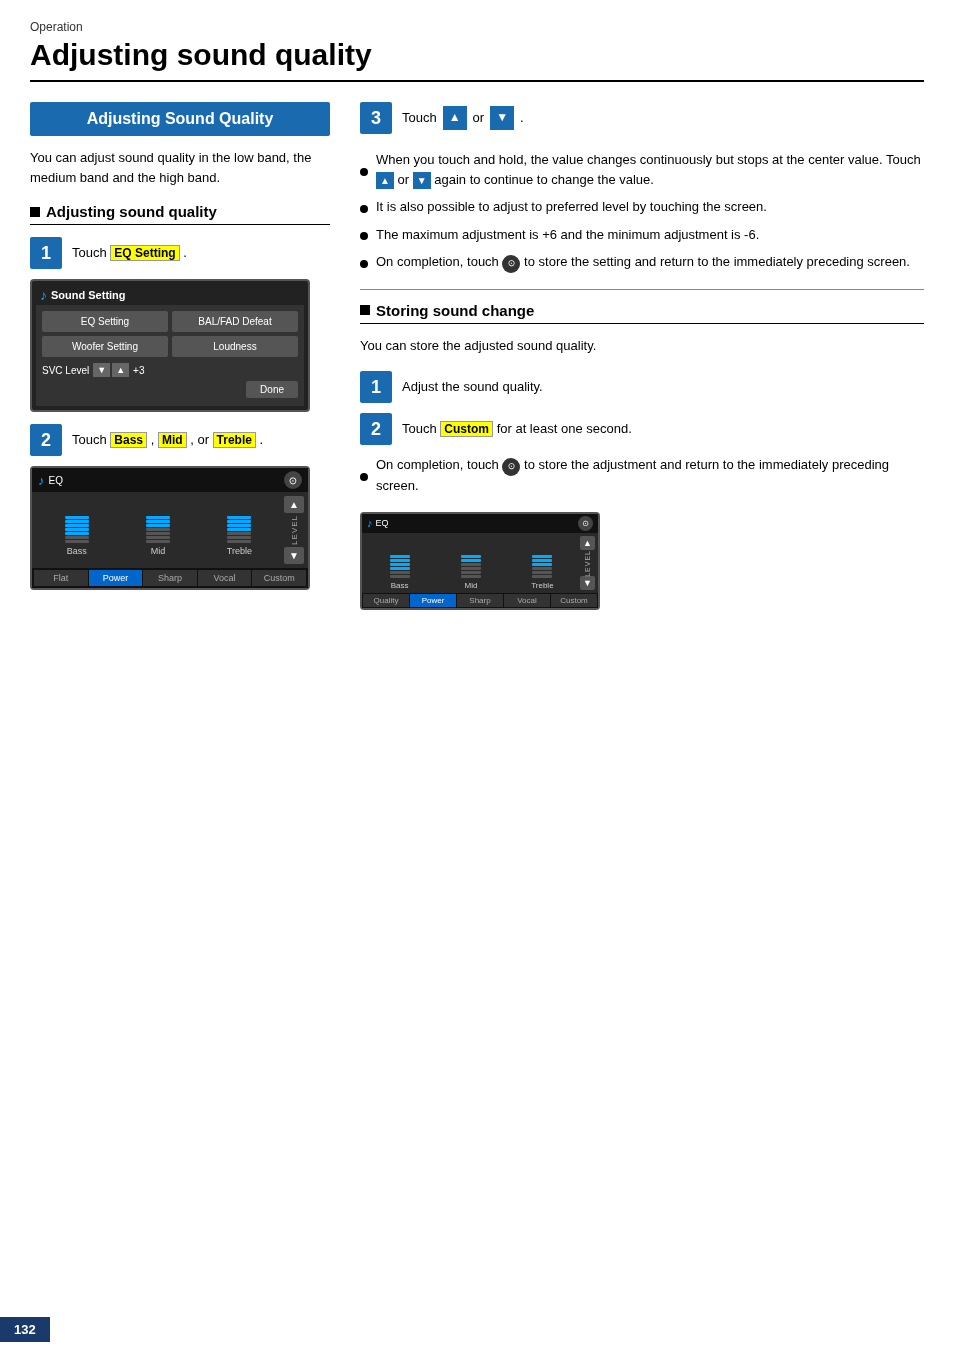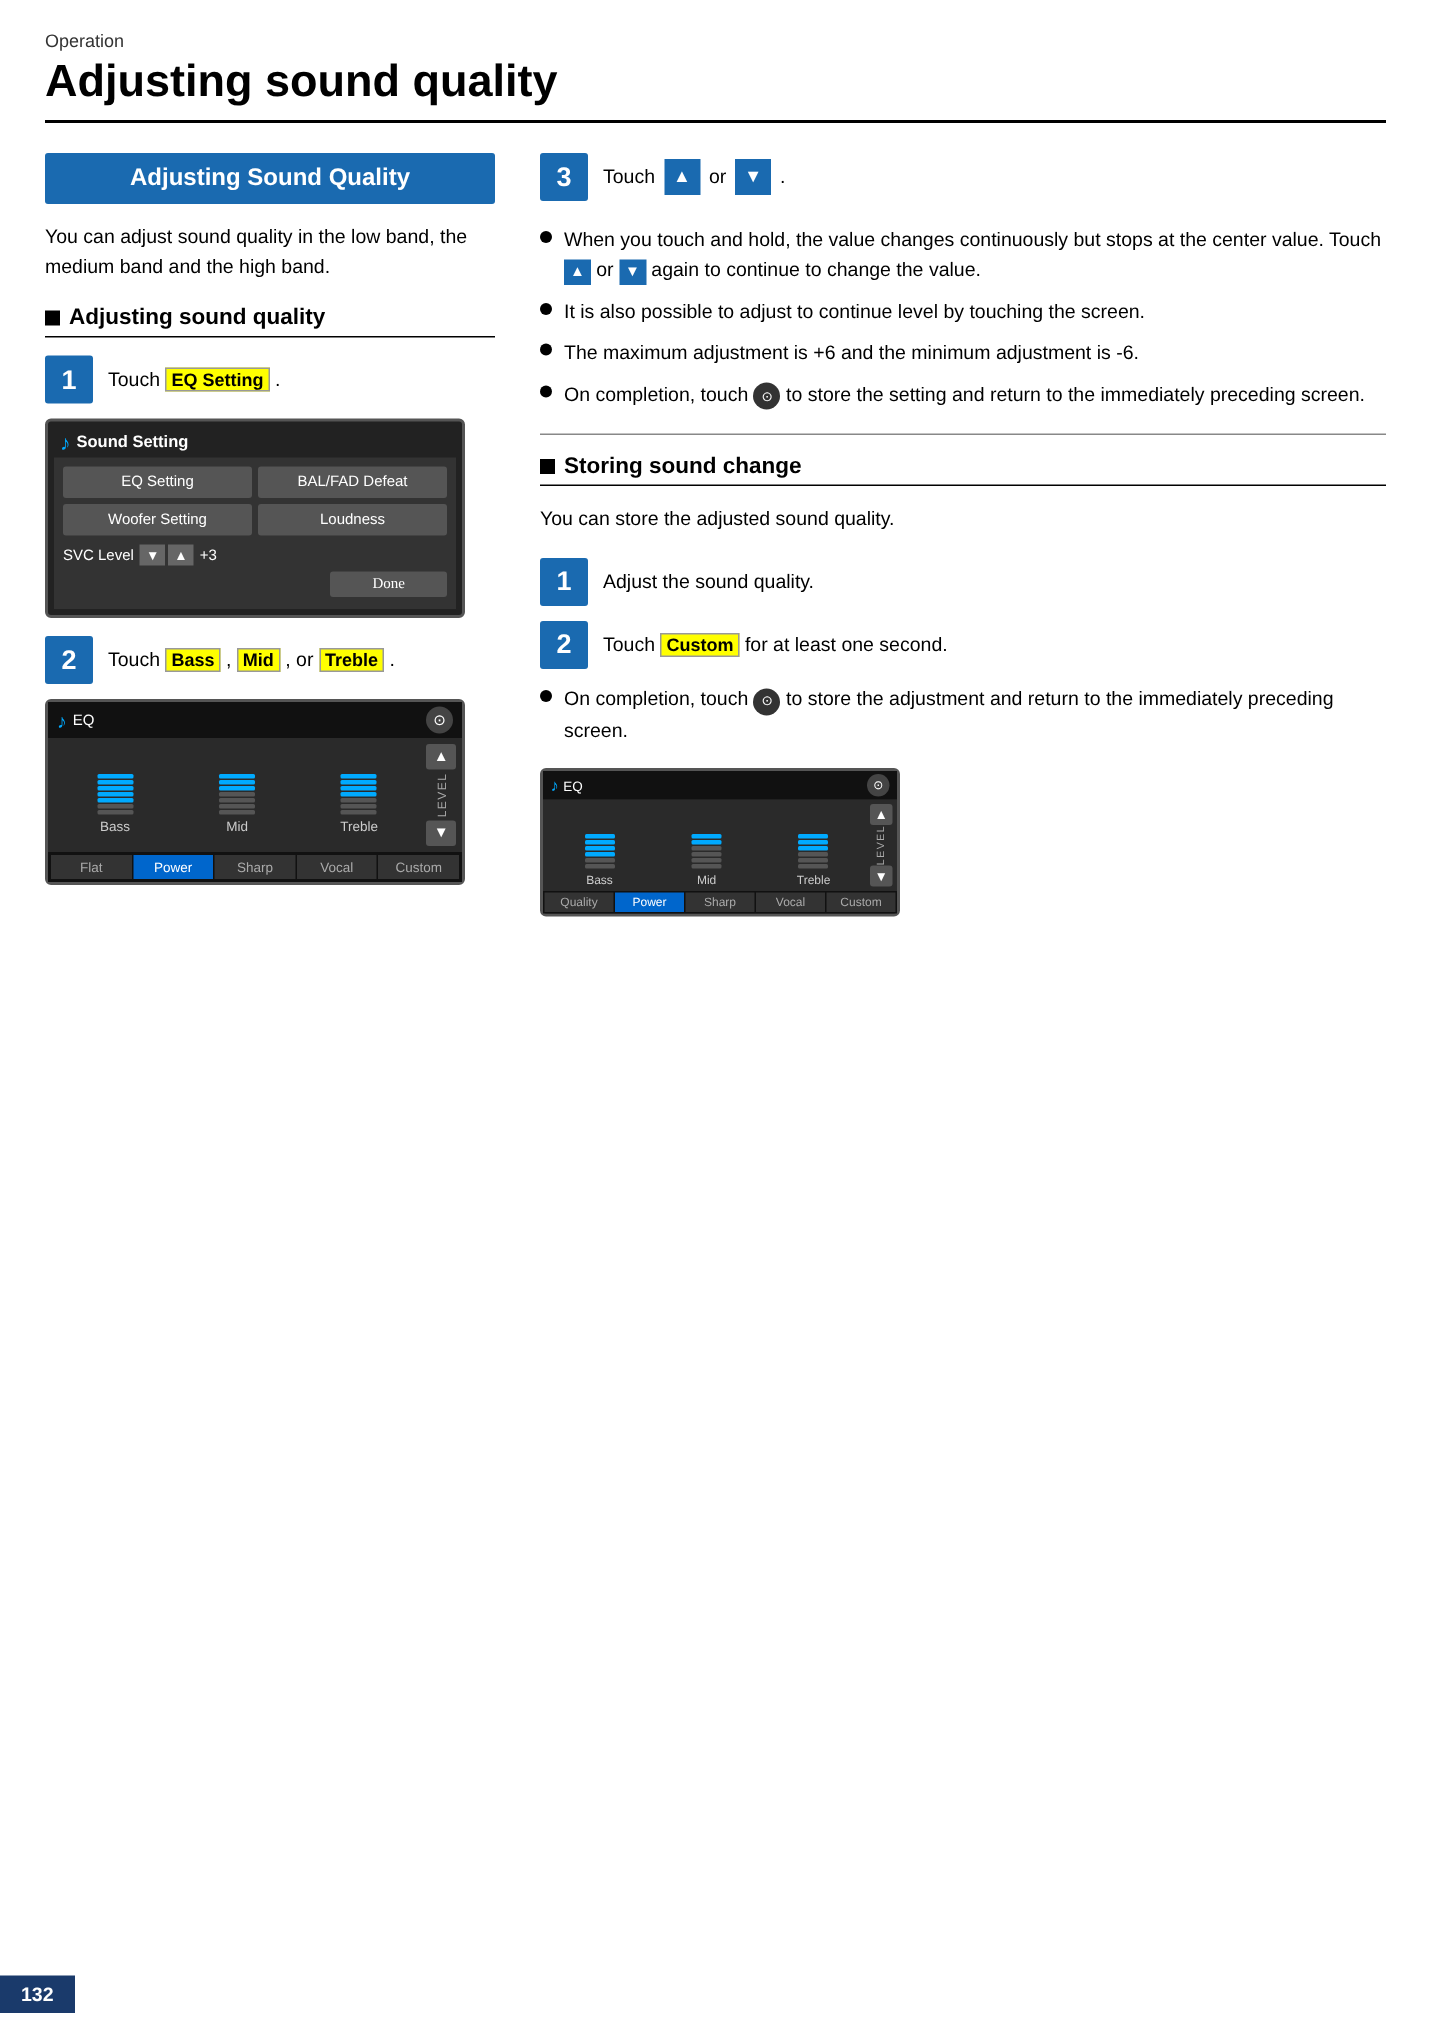--- a/index.html
+++ b/index.html
@@ -198,23 +198,22 @@
     .screen-done-row {
       display: flex;
       justify-content: flex-end;
       padding: 2px 0;
     }
 
     .screen-done-btn {
       background: #555;
       color: #fff;
       font-size: 10px;
-      padding: 3px 28px;
+      padding: 3px 14px;
       border-radius: 2px;
-      font-family: Liberation Serif, serif;
     }
 
     
     .eq-screen {
       background: #222;
       border: 2px solid #555;
       border-radius: 4px;
       margin: 8px 0 12px 0;
       width: 280px;
     }
@@ -357,21 +356,21 @@
       justify-content: center;
     }
 
     .bullet-list {
       list-style: none;
       margin-bottom: 16px;
     }
 
     .bullet-list li {
       display: flex;
-      align-items: flex-start;
+      align-items: center;
       gap: 8px;
       font-size: 13px;
       line-height: 1.5;
       margin-bottom: 8px;
     }
 
     .bullet-dot {
       width: 8px;
       height: 8px;
       background: #000;
@@ -640,21 +639,21 @@
           <span class="bullet-dot"></span>
           <span>When you touch and hold, the value changes continuously but stops at the center value. Touch 
             <span style="display:inline-flex;background:#1a6ab0;padding:1px 4px;color:#fff;font-size:10px;align-items:center;">▲</span>
             or 
             <span style="display:inline-flex;background:#1a6ab0;padding:1px 4px;color:#fff;font-size:10px;align-items:center;">▼</span>
             again to continue to change the value.
           </span>
         </li>
         <li>
           <span class="bullet-dot"></span>
-          <span>It is also possible to adjust to continue level by touching the screen.</span>
+          <span>It is also possible to adjust to preferred level by touching the screen.</span>
         </li>
         <li>
           <span class="bullet-dot"></span>
           <span>The maximum adjustment is +6 and the minimum adjustment is -6.</span>
         </li>
         <li>
           <span class="bullet-dot"></span>
           <span>On completion, touch <span class="home-icon">⊙</span> to store the setting and return to the immediately preceding screen.</span>
         </li>
       </ul>

